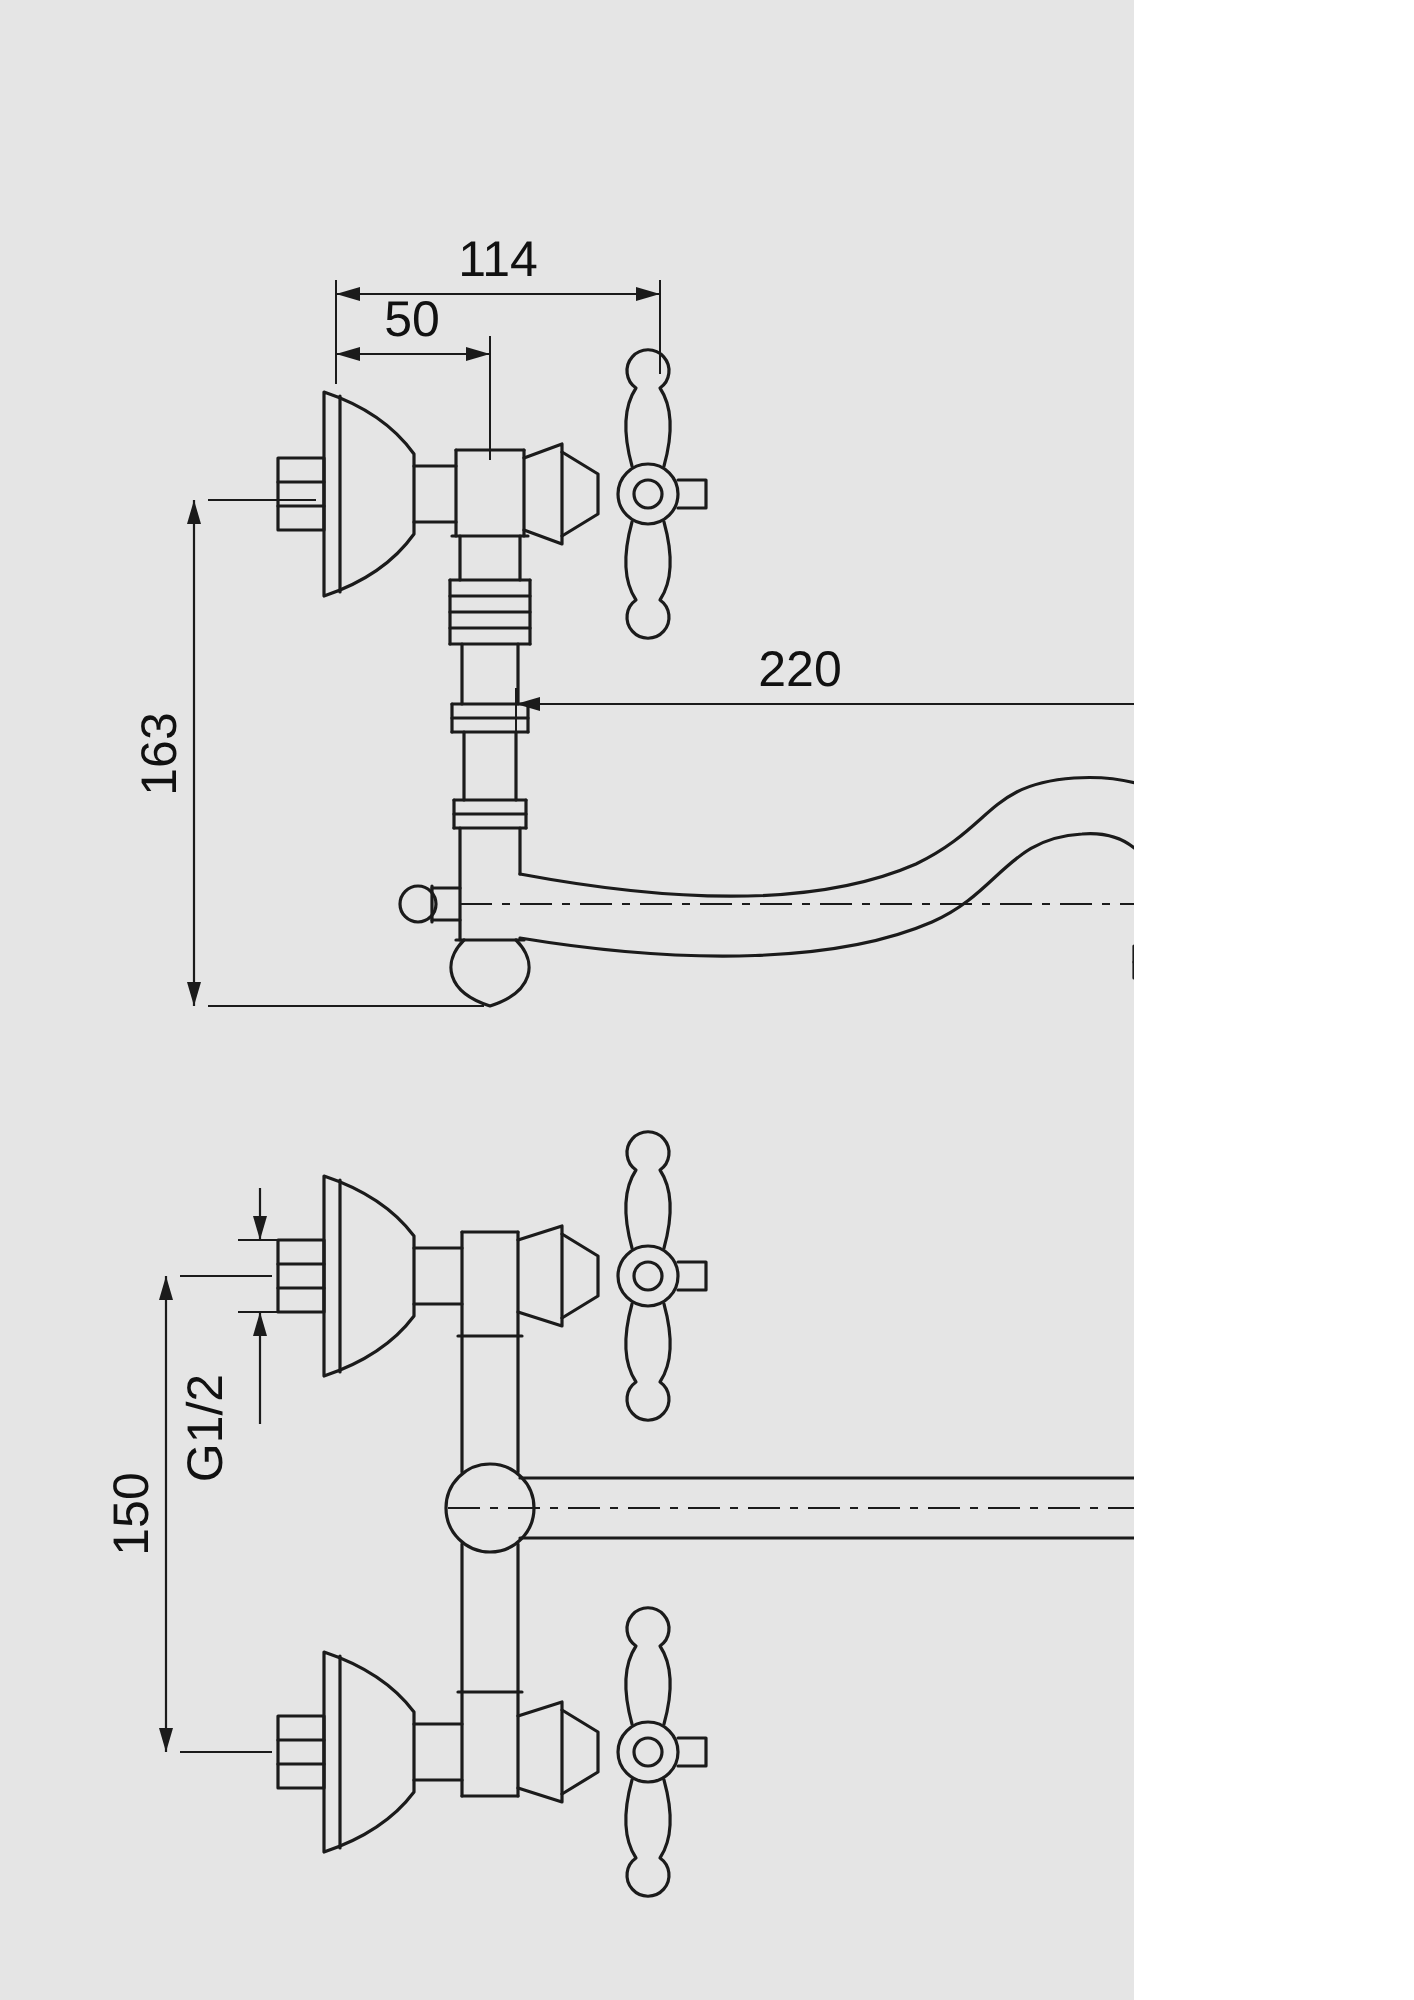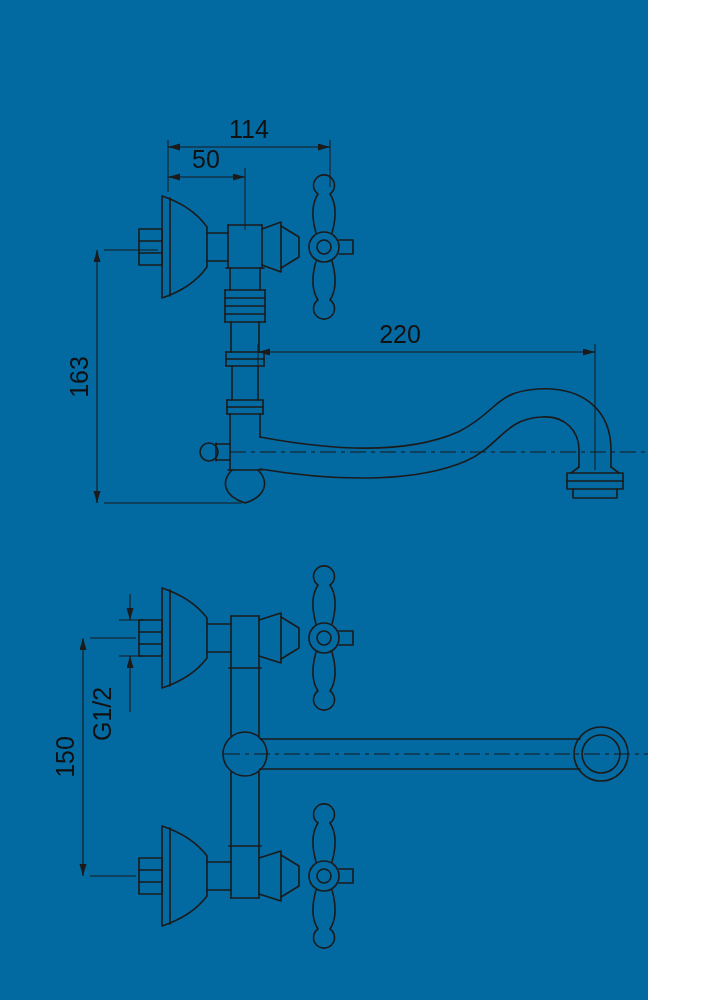--- a/index.html
+++ b/index.html
@@ -1,16 +1,16 @@
 <!DOCTYPE html>
 <html><head>
 <meta charset="utf-8">
 <style>
   html,body { margin:0; padding:0; background:#ffffff; }
-  .stage { width:648px; height:1000px; background:#0369a1; position:relative; overflow:hidden; }
+  .stage { width:567px; height:1000px; background:#e5e5e5; position:relative; overflow:hidden; }
   svg { display:block; }
   .obj path, .obj line, .obj rect, .obj circle {
     fill:none; stroke:#1b1b1b; stroke-width:1.6;
     stroke-linecap:round; stroke-linejoin:round;
   }
   .dimline { stroke:#1b1b1b; stroke-width:1.1; fill:none; }
   .extline { stroke:#1b1b1b; stroke-width:1; fill:none; }
   .cl { stroke:#1b1b1b; stroke-width:1; fill:none; stroke-dasharray:16 5 4 5; }
   .dtext {
     font-family:"Liberation Sans", sans-serif;

